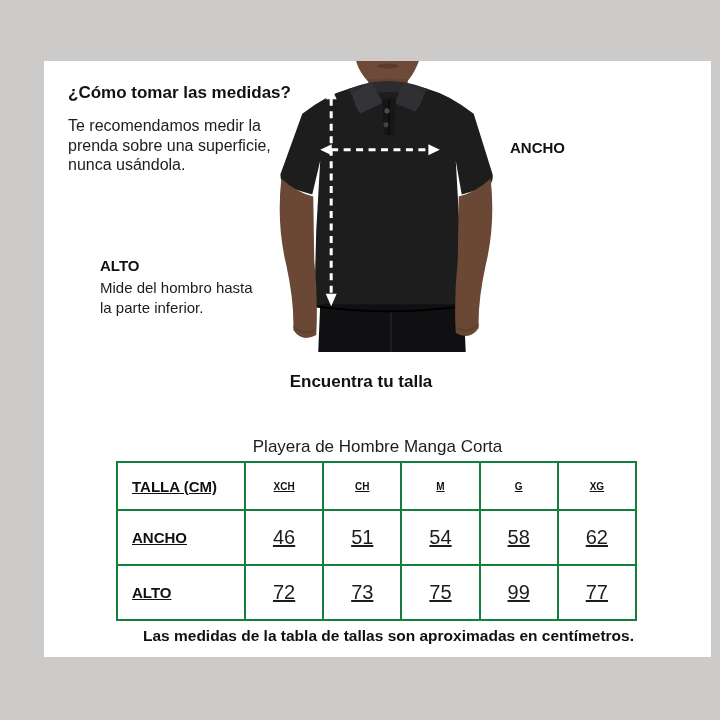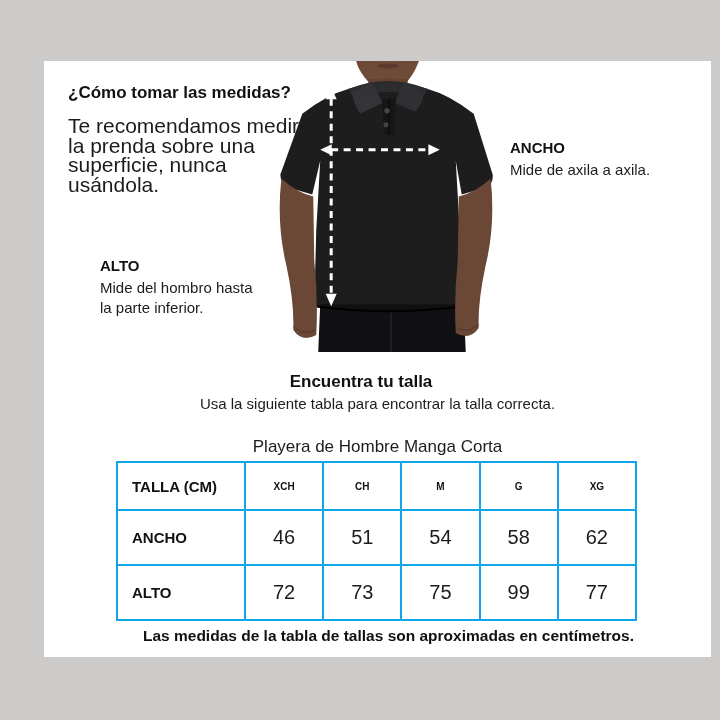--- a/index.html
+++ b/index.html
@@ -16,21 +16,21 @@
   }
   .model-photo {
     position:absolute; left:212px; top:0; width:260px; height:291px; display:block;
   }
   .howto-title {
     position:absolute; left:24px; top:22px;
     font-size:17px; font-weight:bold; color:#111;
   }
   .howto-body {
     position:absolute; left:24px; top:55px; width:242px;
-    font-size:21px; line-height:19.5px; color:#1c1c1c;
+    font-size:16px; line-height:19.5px; color:#1c1c1c;
   }
   .measure-block { position:absolute; }
   .measure-block .m-label { display:block; font-size:15px; font-weight:bold; color:#111; margin-bottom:4px; }
   .measure-block .m-desc { font-size:15px; line-height:19.5px; color:#1c1c1c; }
   .ancho-block { left:466px; top:78px; width:190px; }
   .alto-block  { left:56px;  top:196px; width:158px; }
   .find-title {
     position:absolute; left:0; top:311px; width:634px; text-align:center;
     font-size:17px; font-weight:bold; color:#111;
   }
@@ -41,21 +41,21 @@
   .table-title {
     position:absolute; left:0; top:376px; width:667px; text-align:center;
     font-size:17px; font-weight:400; color:#1c1c1c;
   }
   table.size-table {
     position:absolute; left:72px; top:400px; width:521px;
     border-collapse:collapse; table-layout:fixed;
   }
   .size-table col.c-first { width:128px; }
   .size-table th, .size-table td {
-    border:2px solid #0ea5e9; background:#fff; vertical-align:middle;
+    border:2px solid #15803d; background:#fff; vertical-align:middle;text-decoration:underline;
   }
   .size-table tr.hdr { height:48px; }
   .size-table tr.data { height:55px; }
   .size-table th.corner, .size-table th.rowlab {
     font-size:15px; font-weight:bold; text-align:left; padding-left:14px; color:#111;
   }
   .size-table th.colhead { font-size:10px; font-weight:bold; text-align:center; color:#111; }
   .size-table td.val { font-size:20px; font-weight:400; text-align:center; color:#1c1c1c; }
   .table-note {
     position:absolute; left:0; top:566px; width:689px; text-align:center;
@@ -109,30 +109,28 @@
         <polygon points="64,89 75.5,83.5 75.5,94.5" fill="#ffffff"></polygon>
         <polygon points="184,89 172.5,83.5 172.5,94.5" fill="#ffffff"></polygon>
       </g>
     </svg>
 
     <h2 class="howto-title">¿Cómo tomar las medidas?</h2>
     <p class="howto-body">Te recomendamos medir la prenda sobre una superficie, nunca usándola.</p>
 
     <div class="measure-block ancho-block">
       <span class="m-label">ANCHO</span>
-      <div class="m-desc">Mide de axila a axila.</div>
     </div>
 
     <div class="measure-block alto-block">
       <span class="m-label">ALTO</span>
       <div class="m-desc">Mide del hombro hasta la parte inferior.</div>
     </div>
 
     <h3 class="find-title">Encuentra tu talla</h3>
-    <p class="find-sub">Usa la siguiente tabla para encontrar la talla correcta.</p>
 
     <div class="table-title">Playera de Hombre Manga Corta</div>
 
     <table class="size-table">
       <colgroup>
         <col class="c-first">
           <col>
           <col>
           <col>
           <col>

